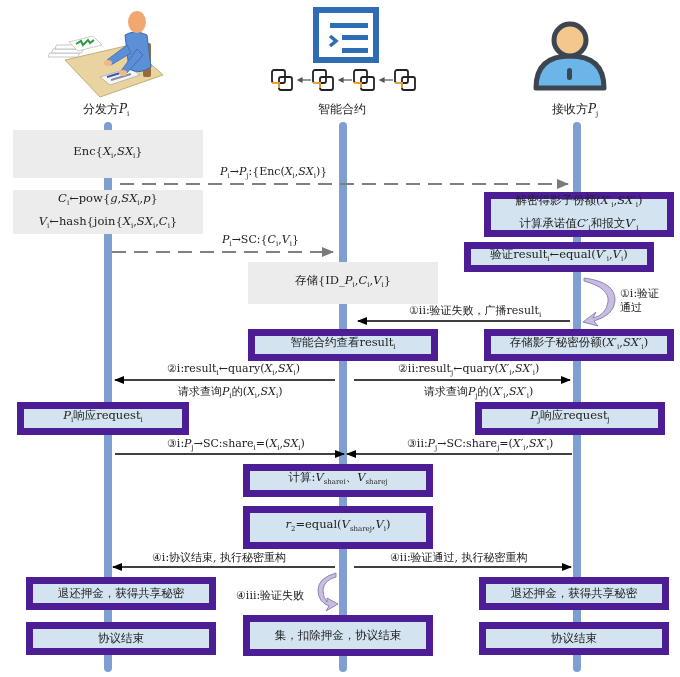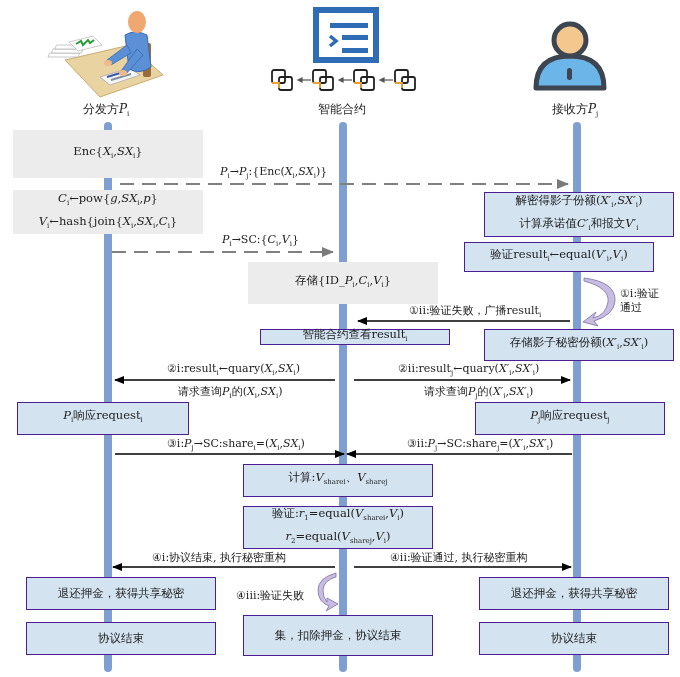--- a/index.html
+++ b/index.html
@@ -3,21 +3,21 @@
 <meta charset="utf-8">
 <style>
   html, body { margin: 0; padding: 0; background: #ffffff; }
   body { width: 680px; height: 677px; position: relative; overflow: hidden;
          font-family: "DejaVu Serif", "Liberation Serif", serif; color: #222; }
   .abs { position: absolute; }
   .lifeline { position: absolute; width: 8px; background: #7f9fd2; border-radius: 4px; }
   .box { position: absolute; display: flex; align-items: center; justify-content: center;
          font-size: 11.5px; line-height: 17px; box-sizing: border-box; }
   .box.gray { background: #ececec; }
-  .box.blue { background: #d3e3f0; border: 1px solid #4c1d95; }
+  .box.blue { background: #d3e3f0; border: 7px solid #4c1d95; }
   .label { position: absolute; font-size: 11px; white-space: nowrap; text-align: left; }
   .actor-label { position: absolute; font-size: 12px; white-space: nowrap; }
   svg.overlay { position: absolute; left: 0; top: 0; }
   i { font-style: italic; }
   sub { font-size: 7px; }
 </style>
 </head>
 <body>
 
 <svg class="abs" style="left:45px;top:5px" width="120" height="95" viewBox="0 0 120 95">
@@ -97,39 +97,38 @@
 </div>
 
 <div class="box blue" style="left:484px;top:192px;width:190px;height:45px;flex-direction:column">
   <span>解密得影子份额(<i>X′</i><sub>i</sub>,<i>SX′</i><sub>i</sub>)</span>
   <span>计算承诺值<i>C′</i><sub>i</sub>和报文<i>V′</i><sub>i</sub></span>
 </div>
 <div class="box blue" style="left:464px;top:242px;width:190px;height:30px">
   <span>验证result<sub>i</sub>←equal(<i>V′</i><sub>i</sub>,<i>V</i><sub>i</sub>)</span>
 </div>
 
-<div class="box blue" style="left:260px;top:329px;width:190px;height:16px">
+<div class="box blue" style="left:248px;top:329px;width:190px;height:32px">
   <span>智能合约查看result<sub>i</sub></span>
 </div>
 <div class="box blue" style="left:484px;top:329px;width:190px;height:32px">
   <span>存储影子秘密份额(<i>X′</i><sub>i</sub>,<i>SX′</i><sub>i</sub>)</span>
 </div>
 
 <div class="box blue" style="left:17px;top:402px;width:172px;height:33px">
   <span><i>P</i><sub>i</sub>响应request<sub>i</sub></span>
 </div>
 <div class="box blue" style="left:475px;top:402px;width:190px;height:33px">
   <span><i>P</i><sub>j</sub>响应request<sub>j</sub></span>
 </div>
 
 <div class="box blue" style="left:243px;top:464px;width:190px;height:33px">
   <span>计算:<i>V</i><sub>sharei</sub>、<i>V</i><sub>sharej</sub></span>
 </div>
 <div class="box blue" style="left:243px;top:506px;width:190px;height:43px;flex-direction:column">
-  <span>验证:<i>r</i><sub>1</sub>=equal(<i>V</i><sub>sharei</sub>,<i>V</i><sub>i</sub>)</span>
   <span><i>r</i><sub>2</sub>=equal(<i>V</i><sub>sharej</sub>,<i>V</i><sub>i</sub>)</span>
 </div>
 
 <div class="box blue" style="left:26px;top:577px;width:190px;height:33px">
   <span>退还押金，获得共享秘密</span>
 </div>
 <div class="box blue" style="left:26px;top:622px;width:190px;height:33px">
   <span>协议结束</span>
 </div>
 <div class="box blue" style="left:479px;top:577px;width:190px;height:33px">

